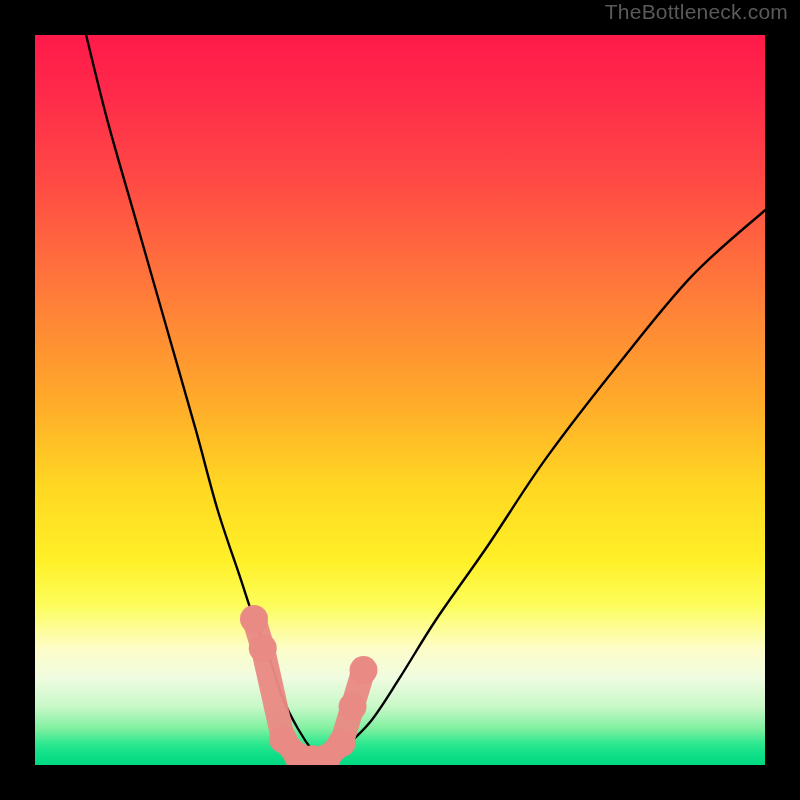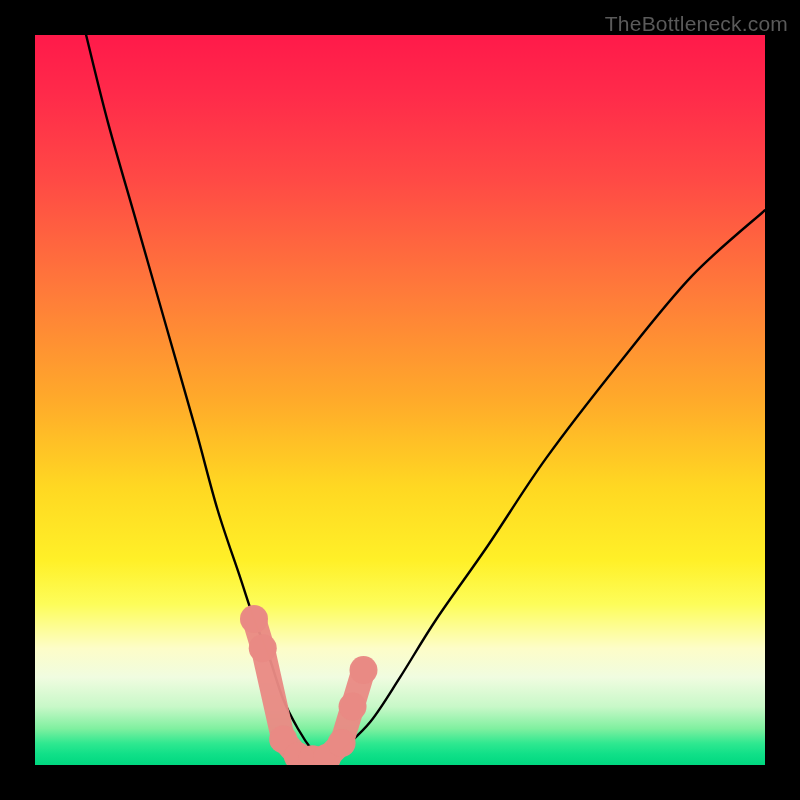--- a/index.html
+++ b/index.html
@@ -36,21 +36,21 @@
       #f0fce0 88%,
       #c8f8c8 92%,
       #80f0a0 95%,
       #30e890 97%,
       #10e088 98.5%,
       #00d880 100%
     );
   }
   .watermark {
     position: absolute;
-    top: 12px;
+    top: 0;
     right: 12px;
     color: #5a5a5a;
     font-size: 21px;
     font-weight: 400;
     letter-spacing: 0.2px;
   }
   svg.curves {
     position: absolute;
     left: 0;
     top: 0;

